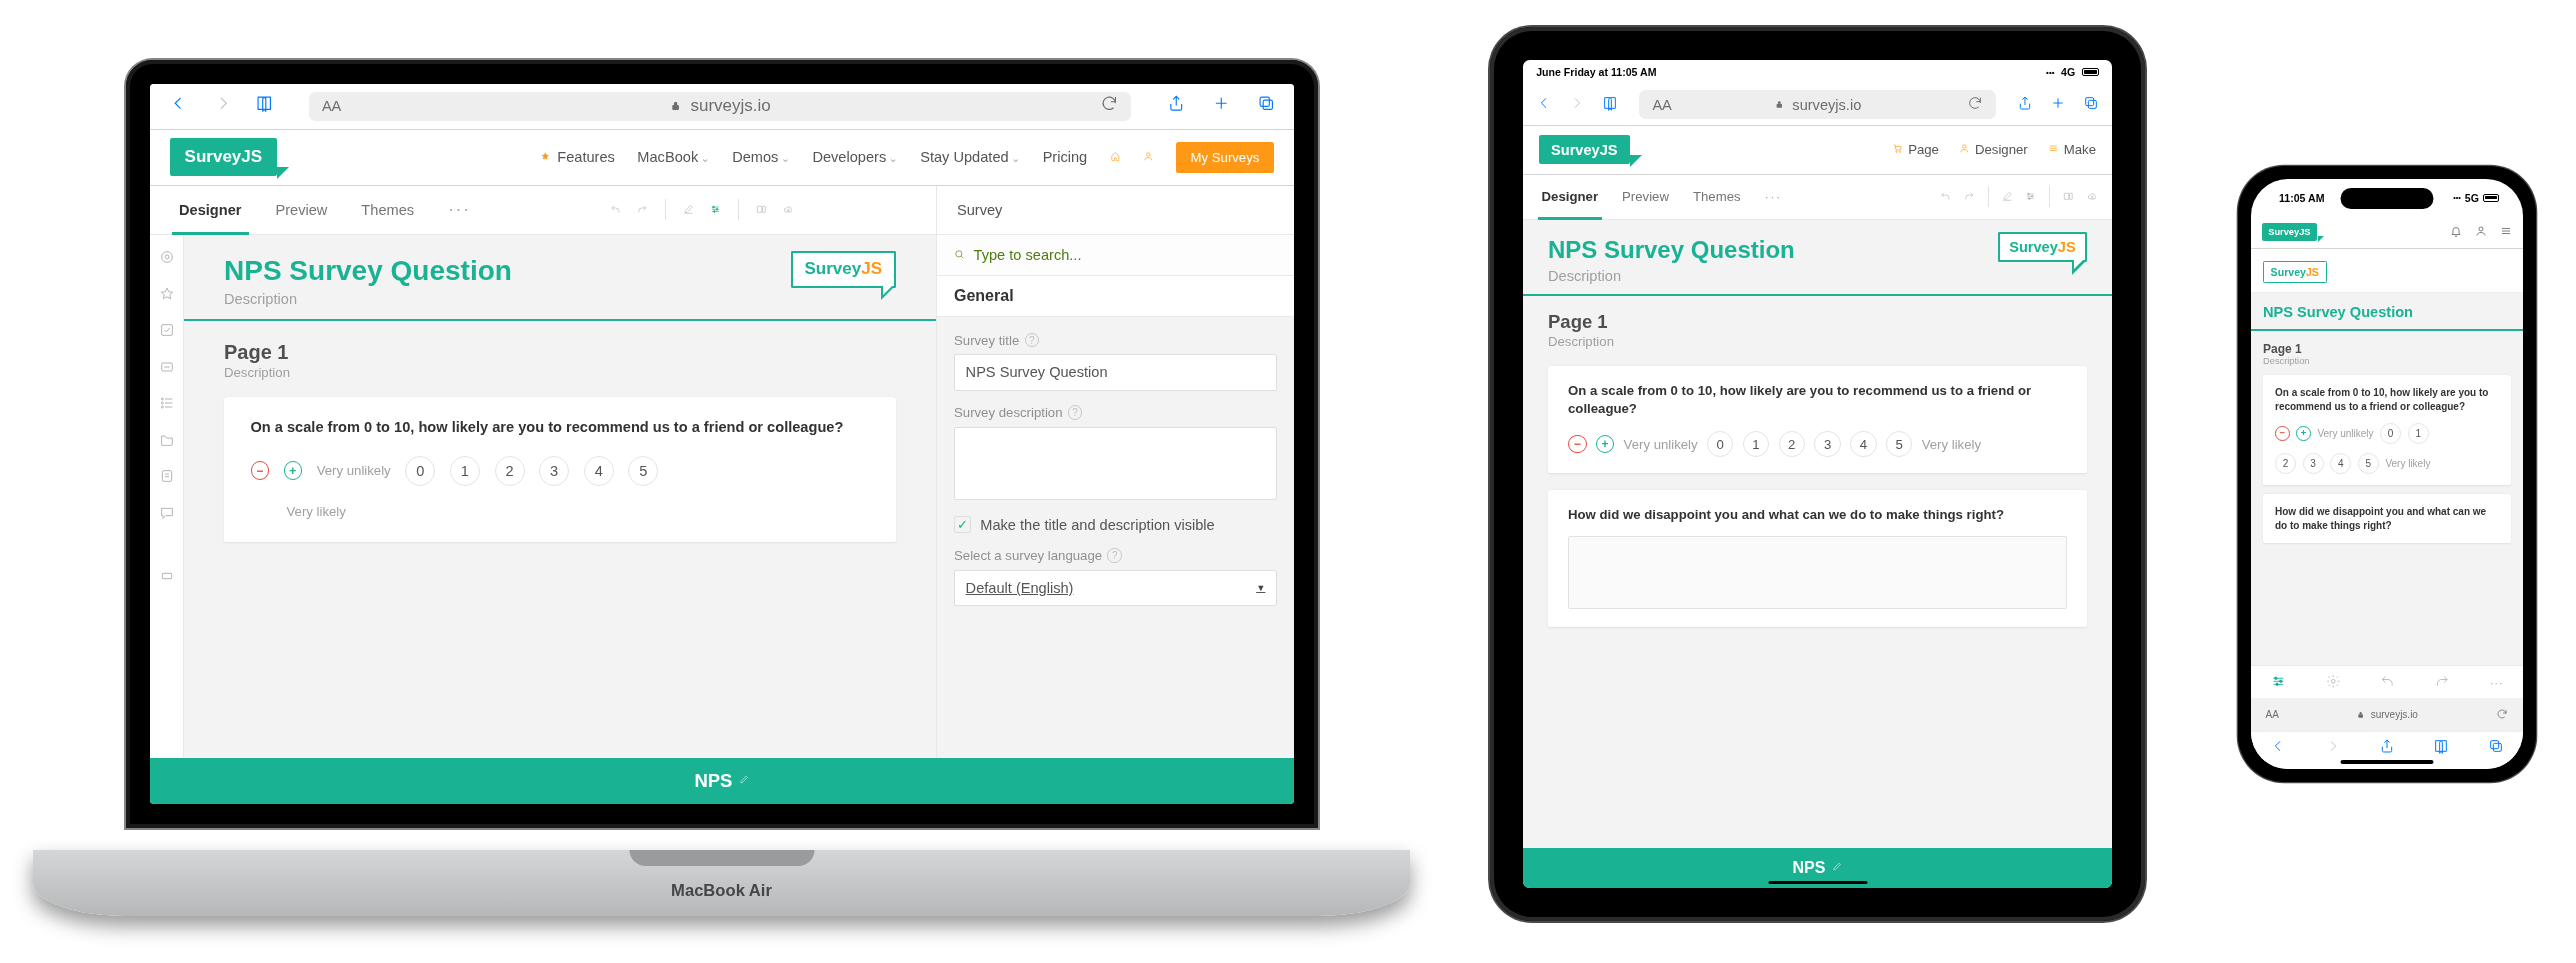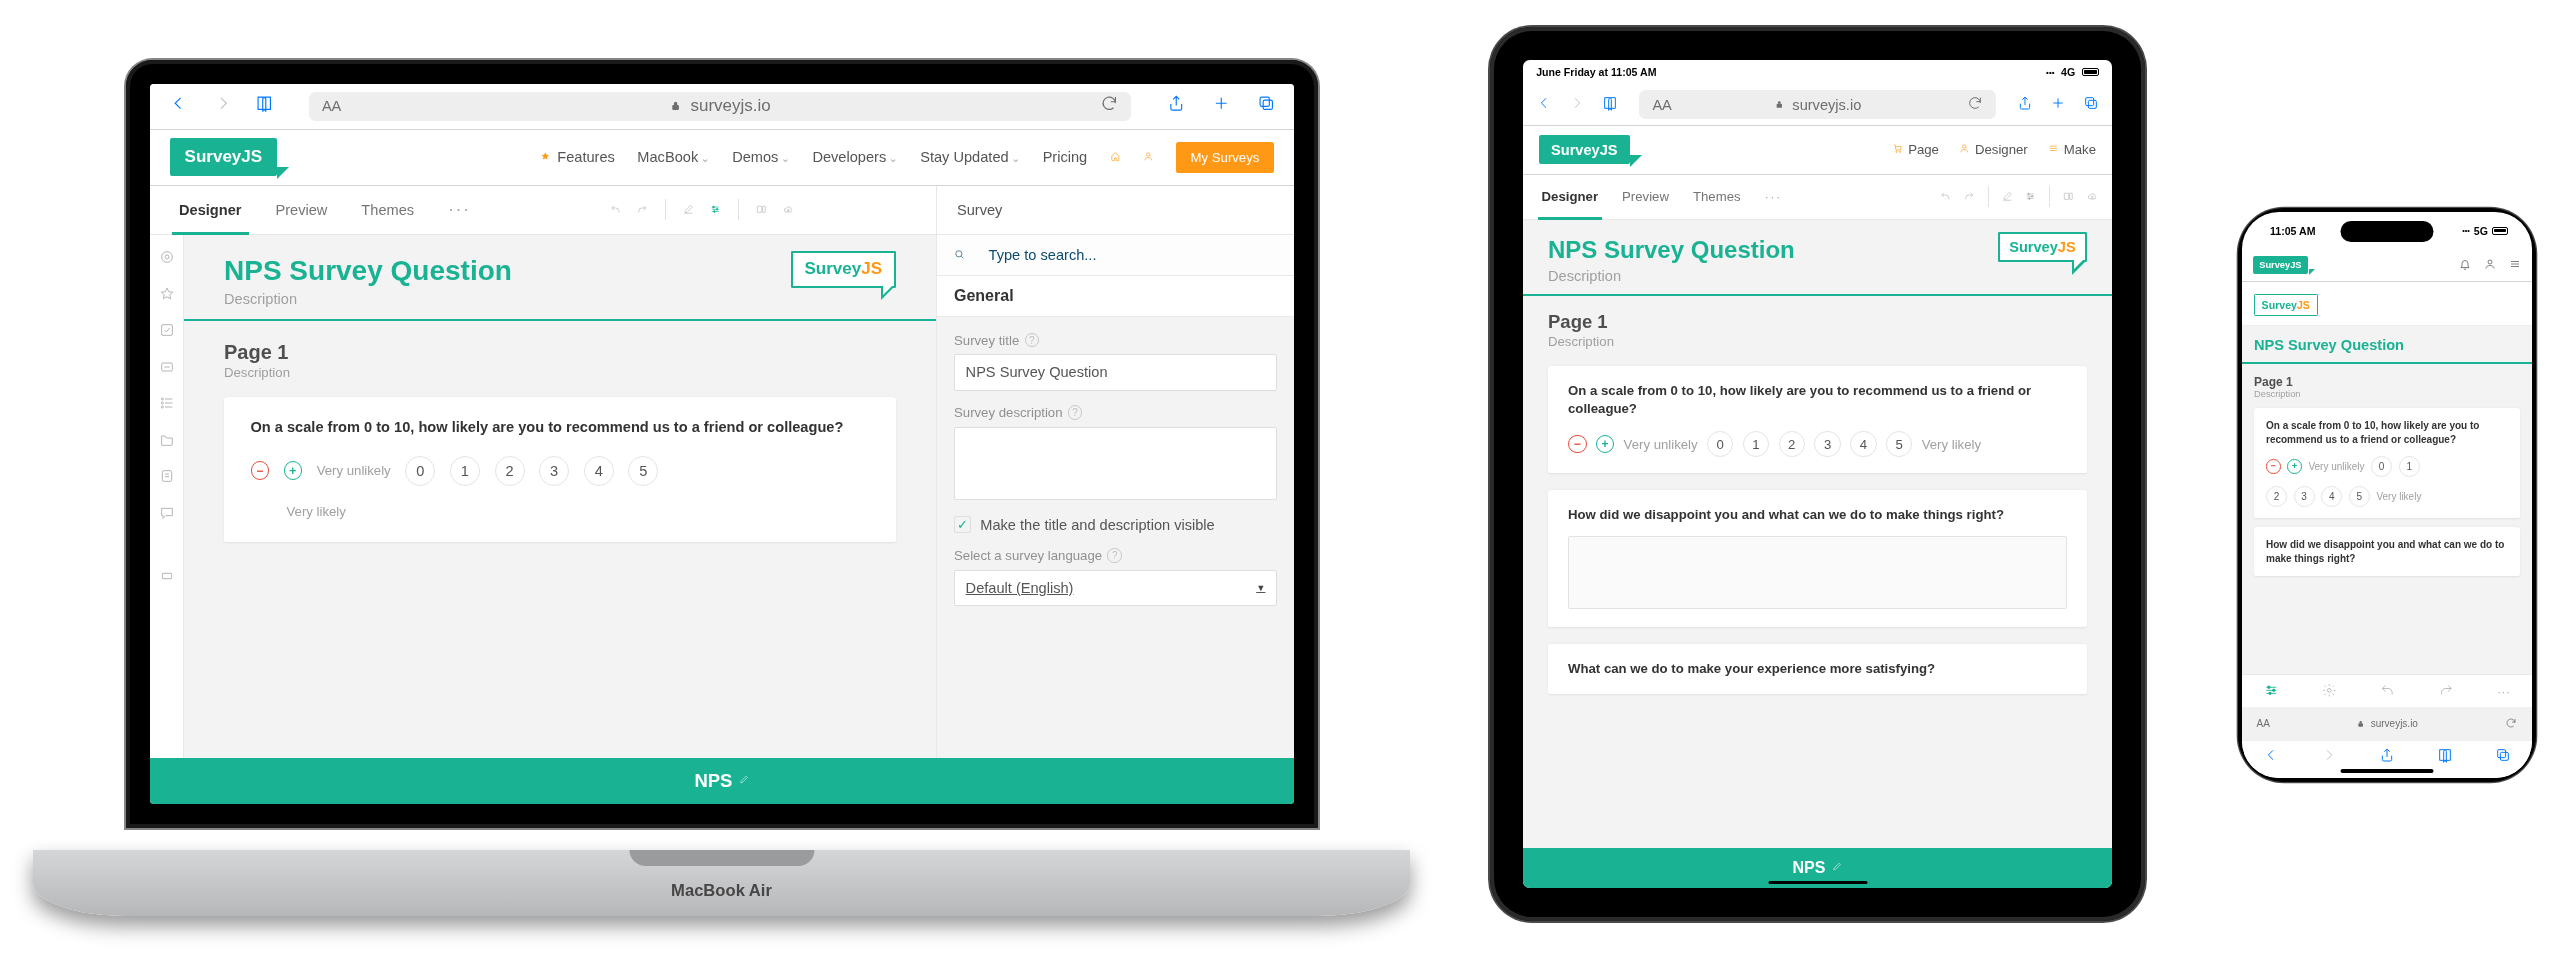--- a/index.html
+++ b/index.html
@@ -85,21 +85,21 @@
   .rr-plus{color:var(--teal);}
   .rr-label{color:#a0a0a0;font-size:13.2px;}
   .rr-num{width:30px;height:30px;border:0.7px solid #e4e4e4;border-radius:50%;display:flex;align-items:center;justify-content:center;font-size:14.6px;color:#555;cursor:pointer;}
   .rr-max{margin-left:36px;}
 
   .footer-bar{height:46px;background:var(--teal);color:#fff;display:flex;align-items:center;justify-content:center;font-size:18.5px;font-weight:600;position:relative;flex:none;}
   .fb-edit{margin-left:6.6px;opacity:.8;font-size:12px;}
 
   
   .props{width:358px;border-left:1.3px solid #e8e8e8;display:flex;flex-direction:column;background:#fdfdfd;}
-  .psearch{height:41px;display:flex;align-items:center;gap:24px;padding:8px 17px;border-bottom:0.7px solid #eaeaea;color:#0c4a6e;font-size:14.6px;}
+  .psearch{height:41px;display:flex;align-items:center;gap:9px;padding:8px 17px;border-bottom:0.7px solid #eaeaea;color:#4d7c0f;font-size:14.6px;}
   .psection{height:41px;display:flex;align-items:center;padding:0 17px;border-bottom:0.7px solid #eaeaea;color:#333;font-size:16px;font-weight:600;background:#fff;}
   .pbody{flex:1;padding:16px 17px 0;background:var(--gray-bg);display:flex;flex-direction:column;gap:14.6px;}
   .pfield label{font-size:13.2px;color:var(--gray-dark);display:flex;align-items:center;gap:5.3px;}
   .pfield .hint{display:inline-flex;width:14.6px;height:14.6px;border:1px solid #c8c8c8;border-radius:50%;align-items:center;justify-content:center;font-size:10px;color:#c0c0c0;}
   .pfield input[type=text],.pfield textarea,.pfield .select{width:100%;margin-top:6.6px;border:0.7px solid #dedede;border-radius:2px;background:#fff;font-size:14.6px;padding:9.3px 10.6px;color:#555;}
   .pfield textarea{height:73px;resize:none;}
   .pcheck{display:flex;align-items:center;gap:9.3px;font-size:14.6px;color:#555;}
   .pcheck .cb{width:17px;height:17px;border:1px solid #dedede;border-radius:2px;display:flex;align-items:center;justify-content:center;color:var(--teal);font-size:13.2px;}
   .select{display:flex;justify-content:space-between;align-items:center;color:#888;text-decoration:underline;}
   .select .dd{color:#444;font-size:9.3px;}
@@ -128,21 +128,21 @@
   .ipad .page-title{font-size:18.5px;}
   .ipad .q-card{padding:16px 20px;}
   .ipad .q-text{font-size:13.2px;}
   .ipad .rating-row{gap:9.3px;margin-top:12px;}
   .ipad .rr-num{width:26.5px;height:26.5px;font-size:13.2px;}
   .ipad .footer-bar{height:40px;font-size:16px;position:relative;}
   .ipad .footer-bar::after{content:"";position:absolute;bottom:4px;left:50%;width:99px;height:2.6px;background:#000;border-radius:2.6px;transform:translateX(-50%);}
 
   
   .iphone{position:absolute;left:2238px;top:166px;width:298px;height:616px;}
-  .iph-body{position:absolute;inset:0;background:#000;border-radius:46px;box-shadow:0 0 0 1.3px #4a4a4a;padding:4px;margin-top:42px;}
+  .iph-body{position:absolute;inset:0;background:#000;border-radius:46px;box-shadow:0 0 0 1.3px #4a4a4a;padding:13px;}
   .iph-screen{width:100%;height:100%;background:#fff;border-radius:37px;overflow:hidden;display:flex;flex-direction:column;position:relative;}
   .iph-notch{position:absolute;top:9.3px;left:50%;transform:translateX(-50%);width:93px;height:21px;background:#000;border-radius:17px;z-index:20;}
   .iph-status{height:37px;display:flex;align-items:center;justify-content:space-between;padding:0 24px 0 28px;font-size:10.6px;font-weight:700;flex:none;}
   .iph-header{height:33px;border-bottom:0.7px solid var(--border);display:flex;align-items:center;justify-content:space-between;padding:0 10.6px;flex:none;}
   .iph-header .sj-logo{font-size:9.3px;padding:4px 6.6px;}
   .iph-header .sj-logo .tail{right:-6.6px;bottom:-1.3px;border-top-width:6.6px;border-right-width:6.6px;}
   .iph-header .ricons{display:flex;gap:13.2px;color:#555;}
   .iph-header .ricons svg.icon{width:12px;height:12px;}
   .iph-canvas{flex:1;background:var(--gray-bg);overflow:hidden;display:flex;flex-direction:column;}
   .iph-canvas .hd{padding:12px 12px 9.3px;border-bottom:0.7px solid #eee;display:flex;align-items:center;background:#fff;}
@@ -655,23 +655,20 @@
               <span class="rr-num">3</span>
               <span class="rr-num">4</span>
               <span class="rr-num">5</span>
               <span class="rr-label">Very likely</span>
             </div>
           </div>
           <div class="q-card">
             <div class="q-text">How did we disappoint you and what can we do to make things right?</div>
             <textarea style="width: 100%; height: 73px; margin-top: 10.6px; border: 0.7px solid rgb(226, 226, 226); background: rgb(250, 250, 250); border-radius: 2px; resize: none;"></textarea>
           </div>
-          <div class="q-card">
-            <div class="q-text">What can we do to make your experience more satisfying?</div>
-          </div>
         </div>
       </div>
       <div class="footer-bar">
         <span>NPS</span>
         <span class="fb-edit"><svg class="icon" style="stroke:#fff" viewBox="0 0 16 16" width="10.6" height="10.6">
               <use href="#i-pencil"></use>
             </svg></span>
       </div>
     </div>
   </div>

